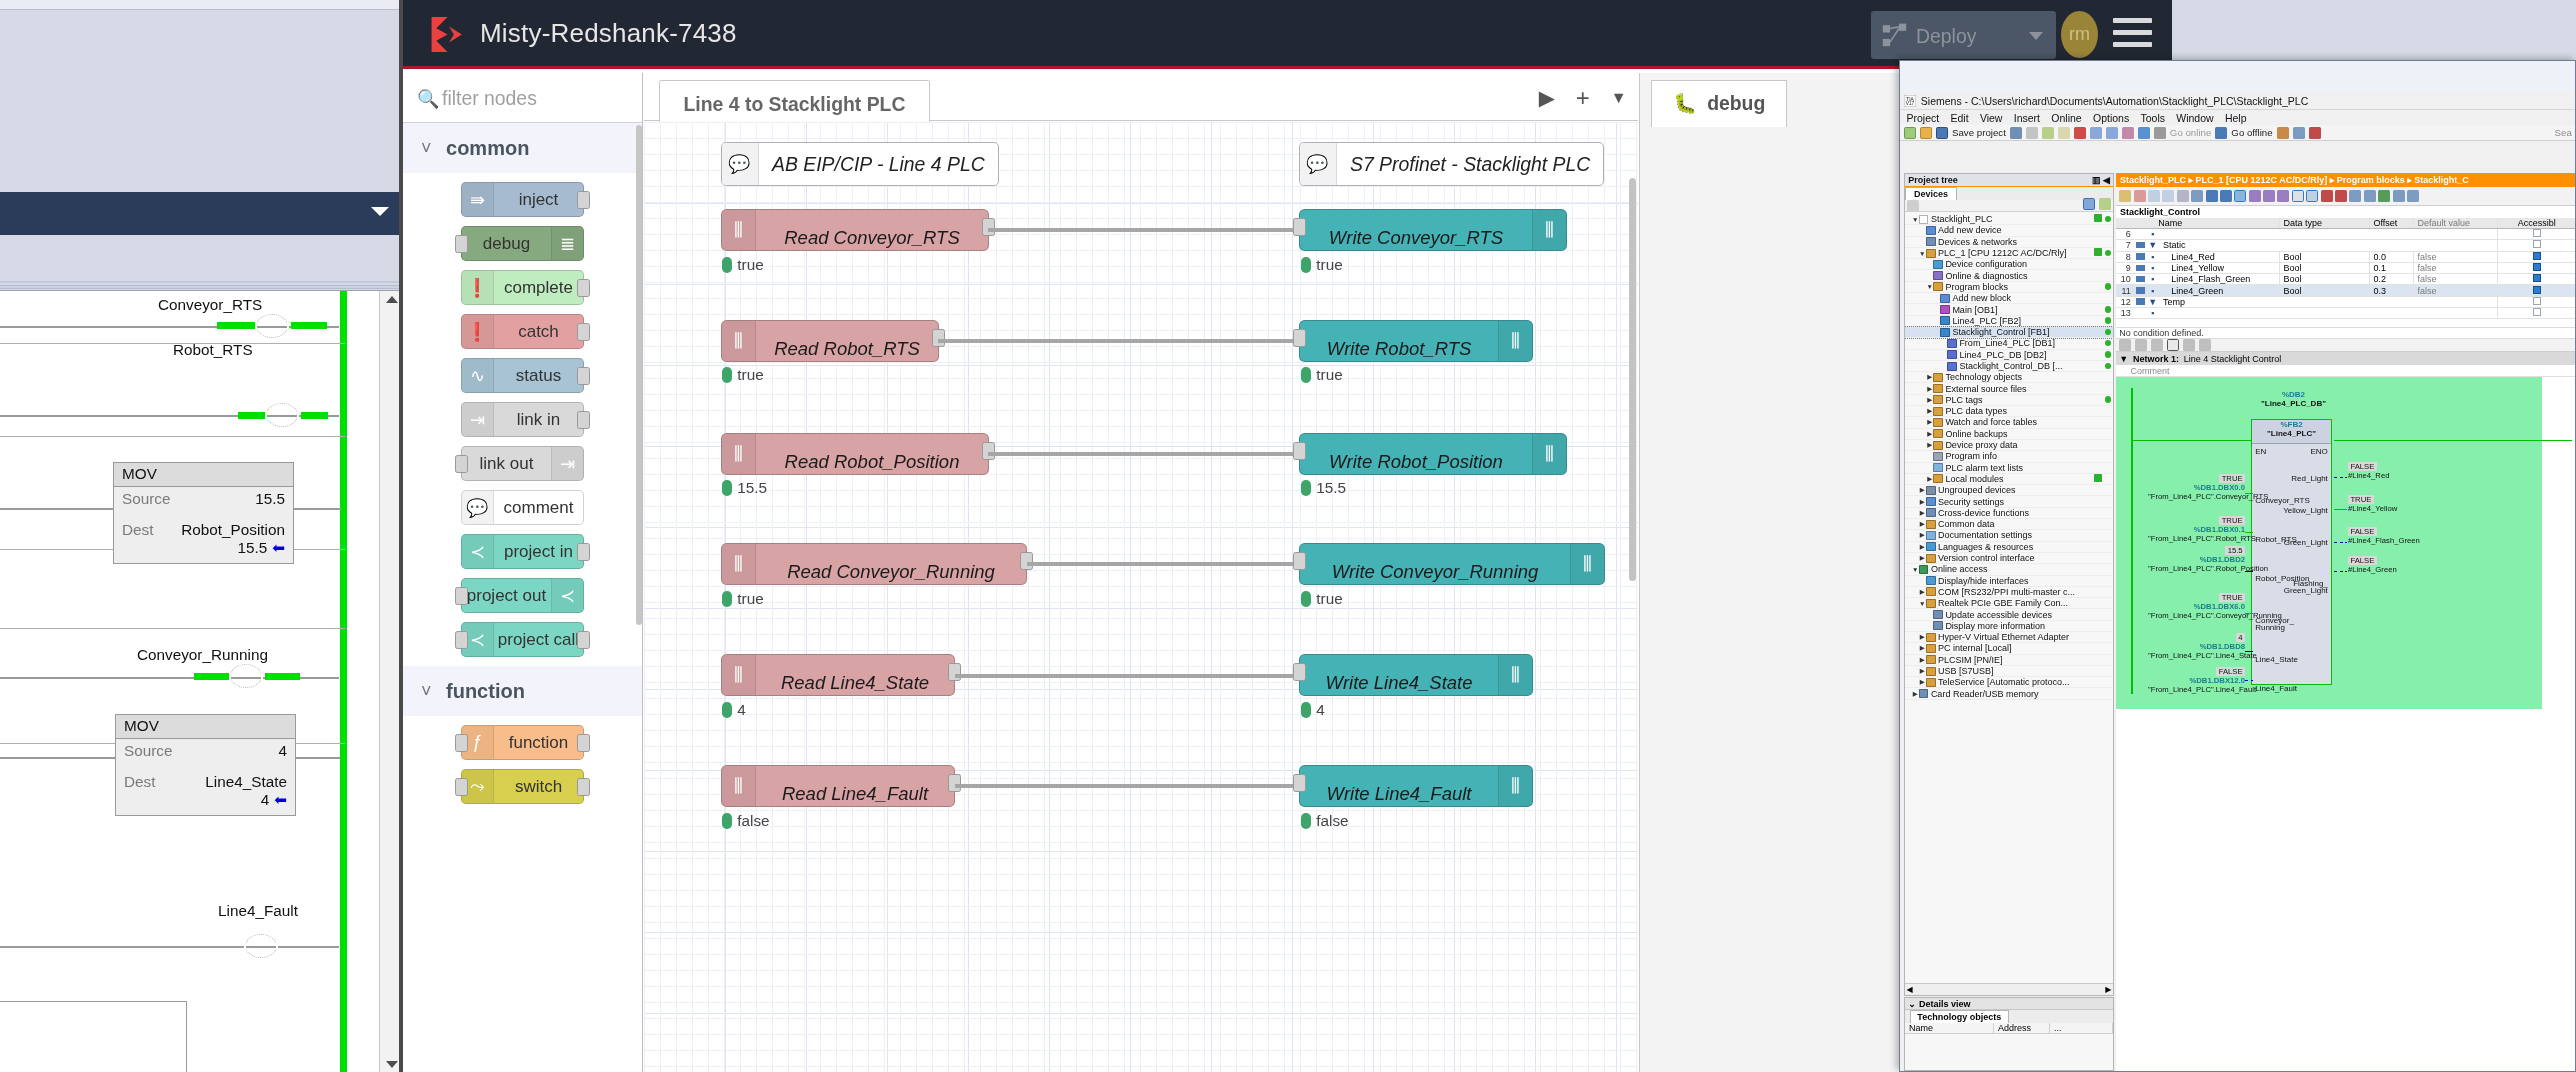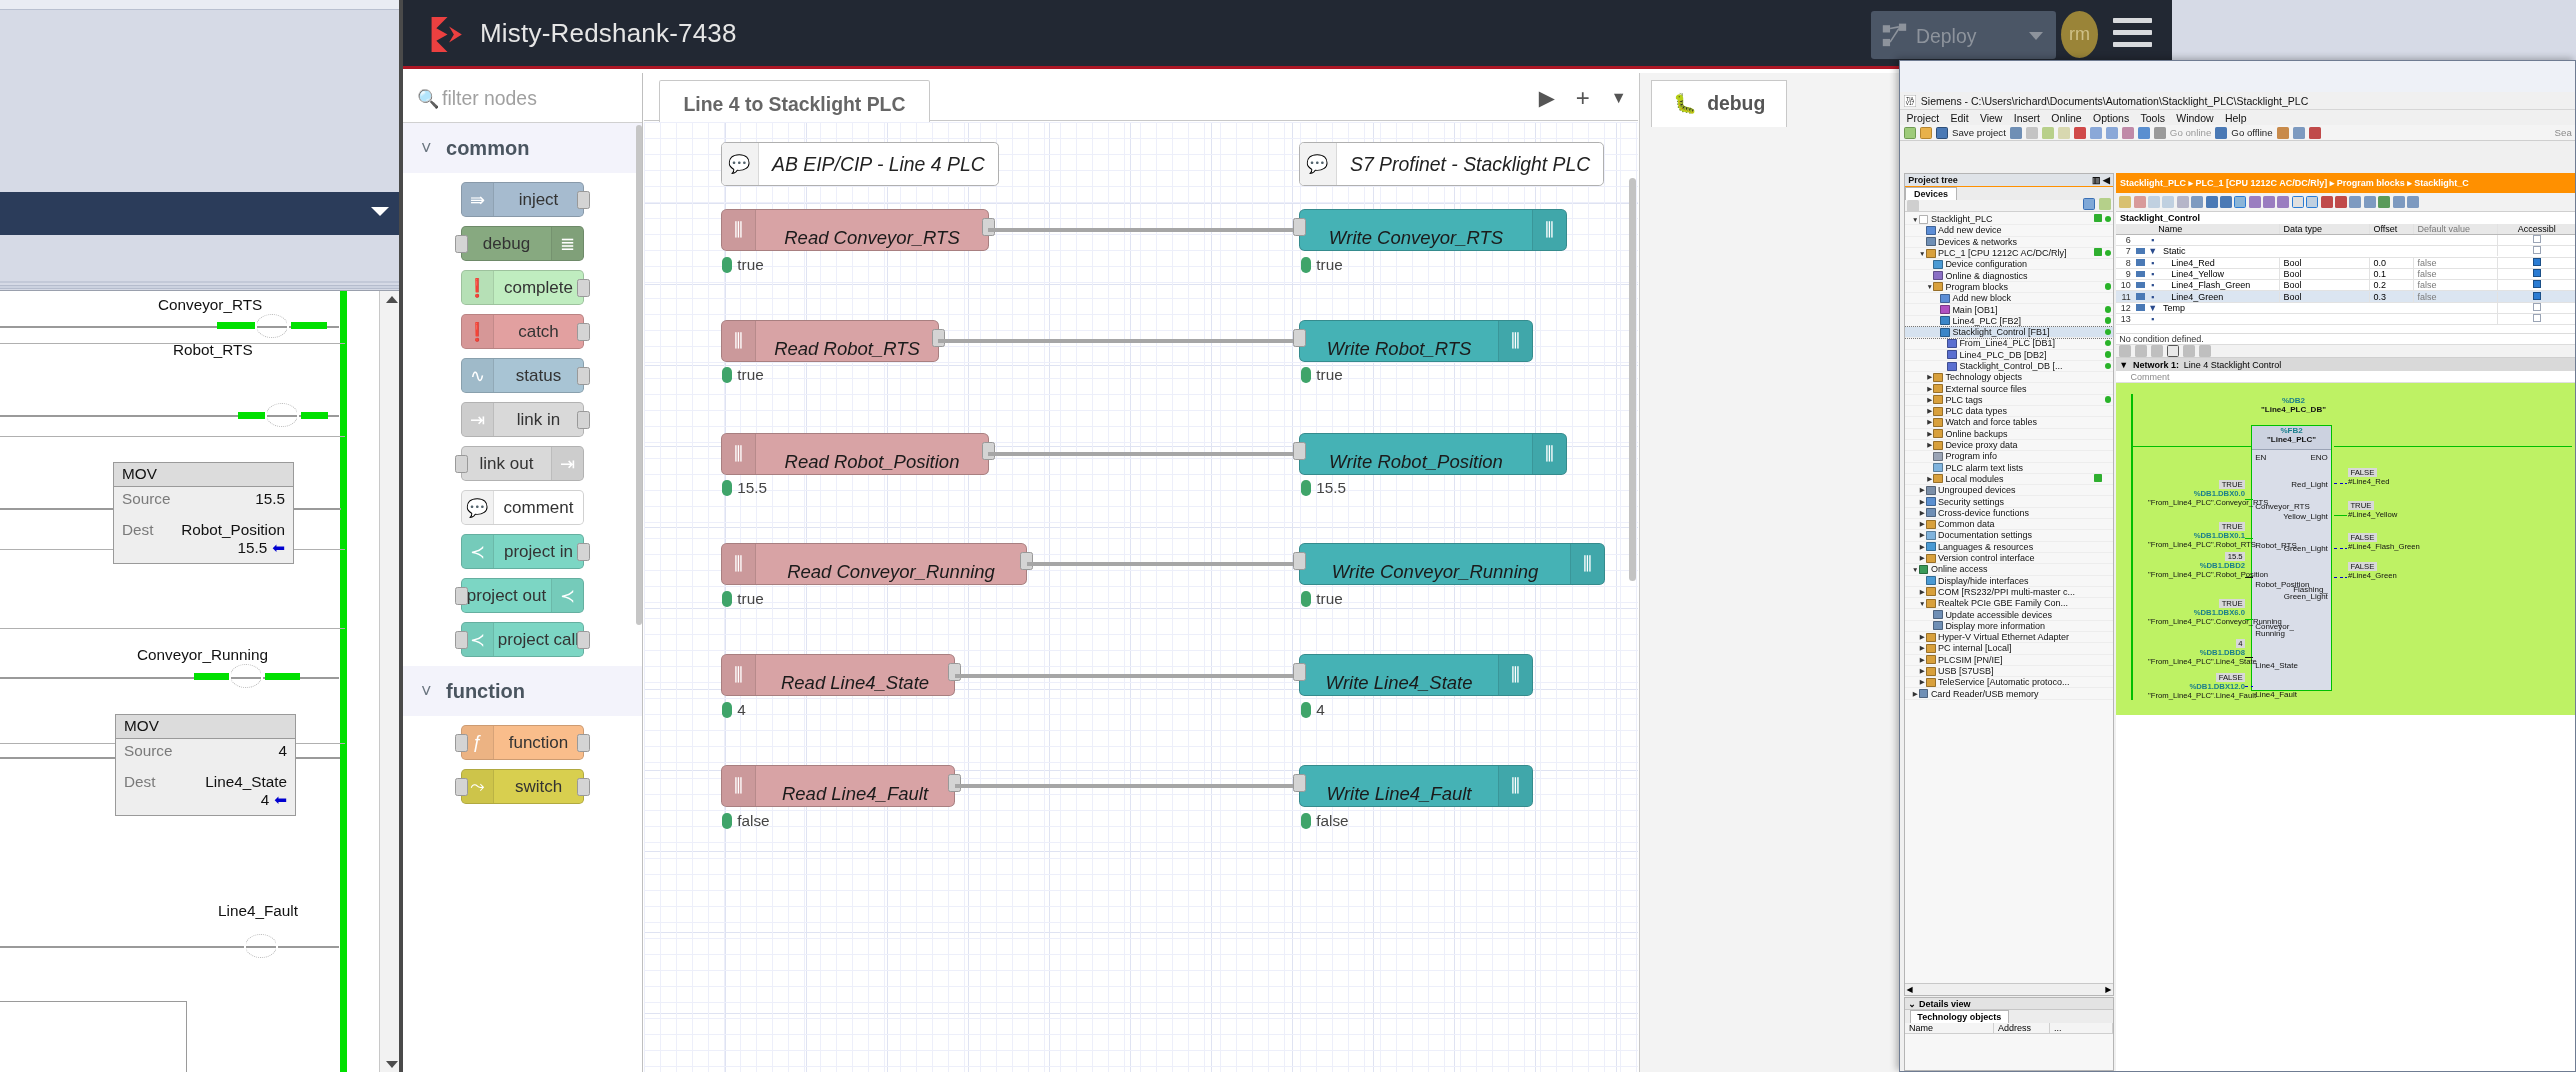--- a/index.html
+++ b/index.html
@@ -171,21 +171,21 @@
                   border:0.8px solid #b5b5b5; }
   #dv-hdr { height:12px; background:#e3e3e3; display:flex; align-items:center; gap:3.2px; padding-left:3.2px;
             font-size:9px; font-weight:bold; border-bottom:0.8px solid #c6c6c6; }
   #dv-tabs { height:13px; background:#ececec; display:flex; align-items:flex-end; padding-left:4.8px; }
   #dv-tabs .tab { background:#fff; border:0.8px solid #b5b5b5; border-bottom:none; font-size:9px;
                   padding:0.8px 6.5px; font-weight:bold; }
   #dv-cols { height:11.3px; display:flex; font-size:9px; border-bottom:0.8px solid #cfcfcf; background:#f4f4f4; }
   #dv-cols div { border-right:0.8px solid #cfcfcf; padding-left:4px; }
 
   #editor { position:absolute; left:216px; top:0; width:459px; height:898px; background:#fff; }
-  #bc { height:20px; background:#ff9000; display:flex; align-items:center; padding-left:4px;
+  #bc { height:14px; background:#ff9000; display:flex; align-items:center; padding-left:4px;
         font-size:9px; font-weight:bold; color:#fff; white-space:nowrap; overflow:hidden; }
   #ed-toolbar { height:19.4px; background:#f2f2f2; border-bottom:0.8px solid #cfcfcf; display:flex;
                 align-items:center; gap:2.4px; padding-left:3.2px; }
   #blockname { height:11.3px; font-size:9px; font-weight:bold; padding-left:4px; display:flex; align-items:center; }
   #vartable { width:459px; font-size:9px; }
   #vartable .hr, #vartable .vr { display:flex; height:11.3px; align-items:center; border-bottom:0.8px solid #e2e2e2; }
   #vartable .hr { background:#e8e8e8; font-weight:normal; border-bottom:0.8px solid #b8b8b8; }
   #vartable .vr.sel { background:#dbe5f1; }
   #vartable .c-n  { width:18px; text-align:right; padding-right:3.2px; color:#333; }
   #vartable .c-i  { width:13px; text-align:center; }
@@ -199,21 +199,21 @@
   .vchk.on { background:#2b7cd3; border-color:#1b4f87; }
   #nocond { height:12px; font-size:9px; padding-left:3.2px; display:flex; align-items:center;
             border-top:0.8px solid #dcdcdc; border-bottom:0.8px solid #dcdcdc; color:#333;margin-top:8px; }
   #ed-tb2 { height:13px; background:#f2f2f2; border-bottom:0.8px solid #cfcfcf; display:flex;
             align-items:center; gap:4px; padding-left:3.2px; font-size:9.7px; color:#222; }
   #network-hdr { height:13px; background:#d9d9d9; display:flex; align-items:center; gap:4.8px;
                  padding-left:3.2px; font-size:9px; }
   #network-hdr .nw { font-weight:bold; }
   #comment-line { height:11.3px; font-size:9px; padding-left:14.5px; color:#8a8a8a;
                   border-bottom:0.8px solid #e0e0e0; display:flex; align-items:center; }
-  #lad-wrap { position:relative; width:459px; height:332px; background:#bef264; }
+  #lad-wrap { position:relative; width:426px; height:332px; background:#86efac; }
   .power-rail { position:absolute; left:14.5px; top:11.3px; width:2.4px; height:306px; background:#00c000; }
   .fb-box { position:absolute; left:135px; top:42px; width:81px; height:266px; background:#d9dde8;
             border:1.6px solid #00c000; }
   .fb-hdr { height:24px; background:#ccd2e0; border-bottom:0.8px solid #9aa3b5; text-align:center; }
   .fb-hdr .a { font-size:8px; color:#1a7e8c; font-weight:bold; display:block; margin-top:0.8px; }
   .fb-hdr .b { font-size:8px; color:#111; font-weight:bold; display:block; }
   .fb-lbl-top { position:absolute; left:113px; top:13px; width:129px; text-align:center; }
   .fb-lbl-top .a { font-size:8px; color:#1a7e8c; font-weight:bold; display:block; }
   .fb-lbl-top .b { font-size:8px; color:#111; font-weight:bold; display:block; }
   .pin-l { position:absolute; left:3.2px; font-size:8px; color:#111; }

